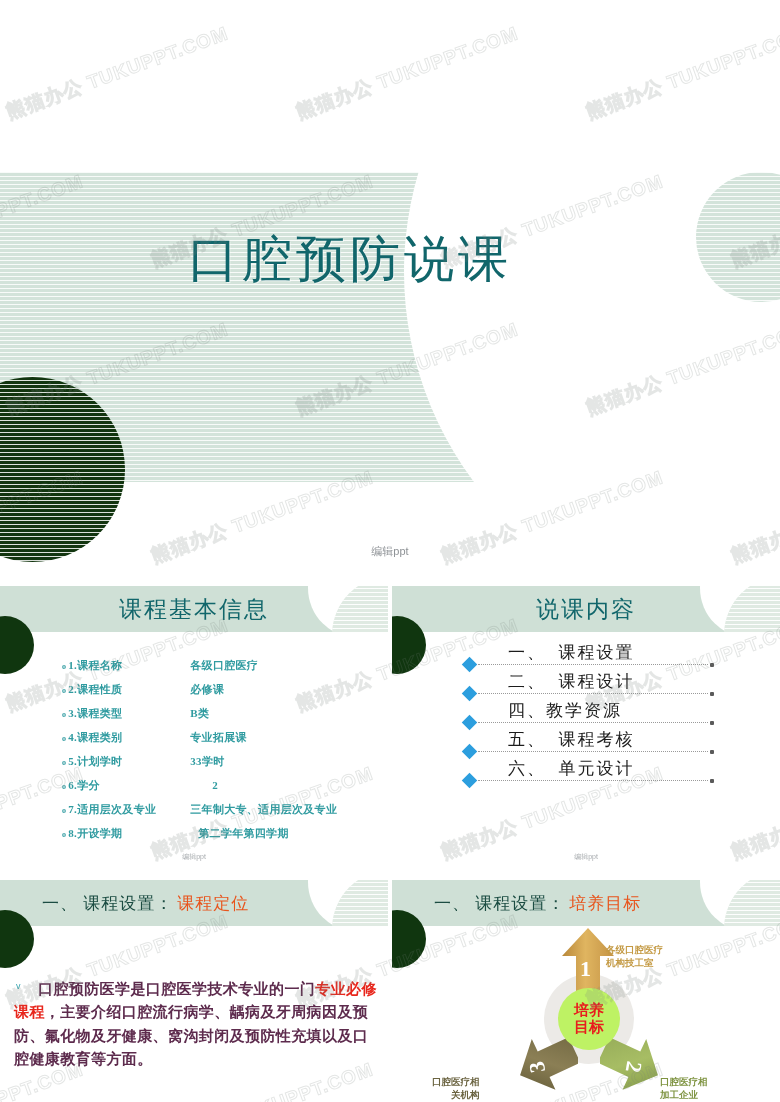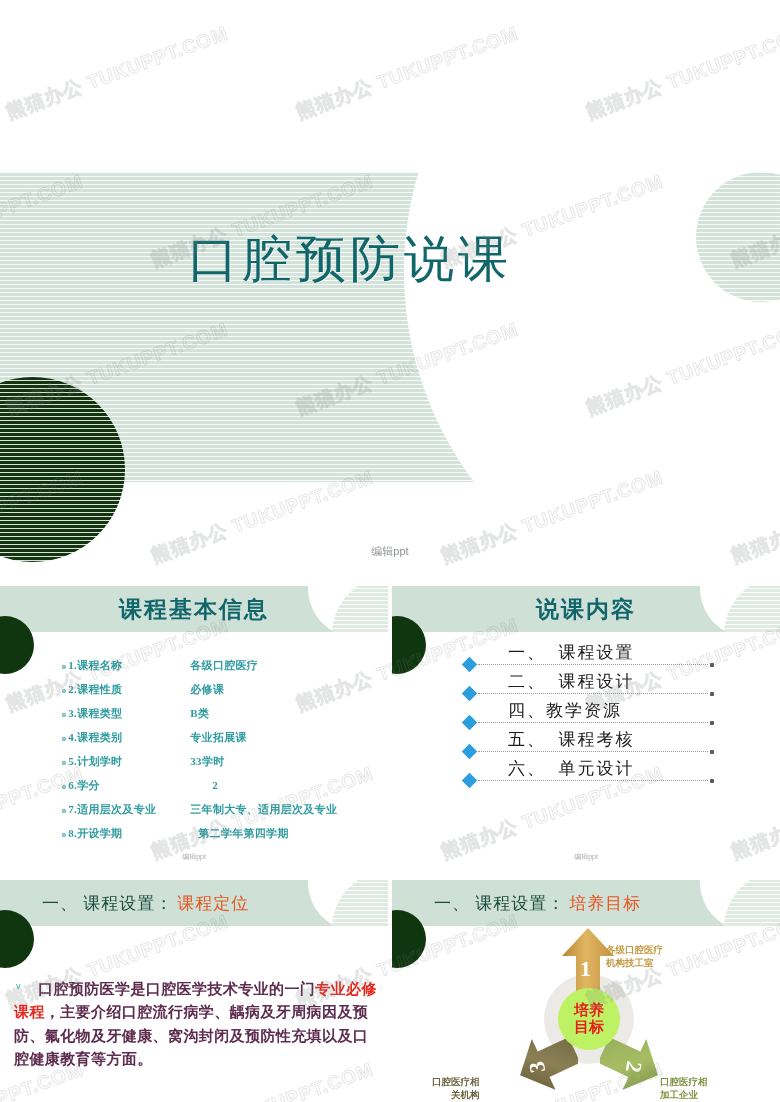--- a/index.html
+++ b/index.html
@@ -84,21 +84,21 @@
       to bottom, rgba(255,255,255,.95) 0 1px, rgba(255,255,255,0) 1px 4px);
   }
   .hdr-dark{
     position:absolute; left:-24px; top:30px;
     width:58px; height:58px; border-radius:50%;
     background:#10360f;
   }
   .hdr-title-center{
     position:absolute; left:0; top:0; width:100%; height:46px;
     display:flex; align-items:center; justify-content:center;
-    font-size:23px; color:#11666b; letter-spacing:2px;font-weight:bold;
+    font-size:23px; color:#11666b; letter-spacing:2px;
   }
   .hdr-title-left{
     position:absolute; left:42px; top:0; height:46px;
     display:flex; align-items:center;
     font-size:17px; color:#1b4c42; font-weight:400; letter-spacing:1px;
     white-space:nowrap;
   }
   .hdr-title-left .accent{ color:#e8551d; margin-left:4px; }
 
   .foot{

